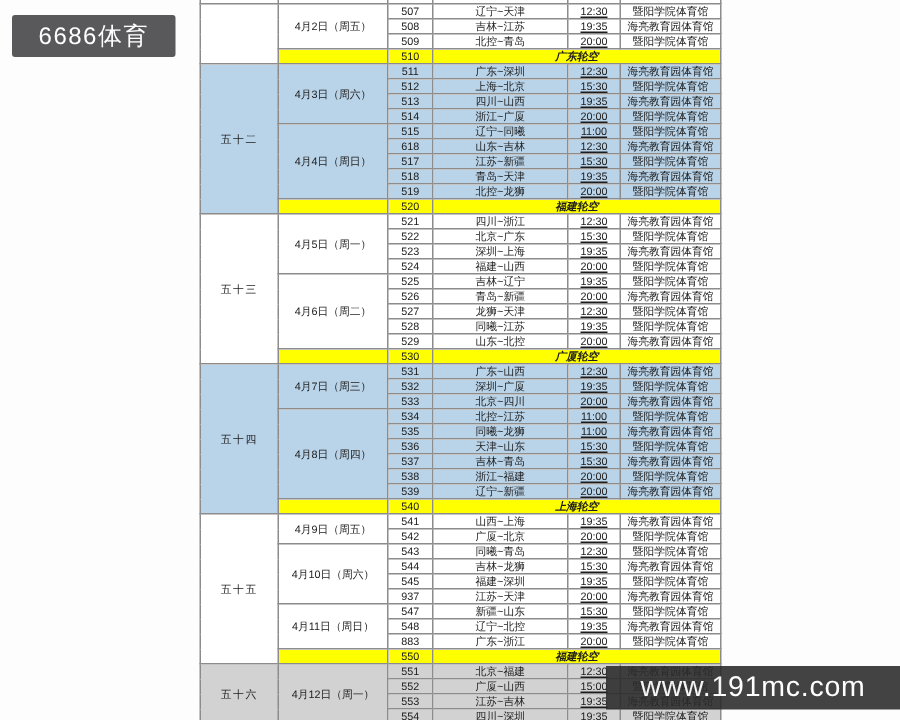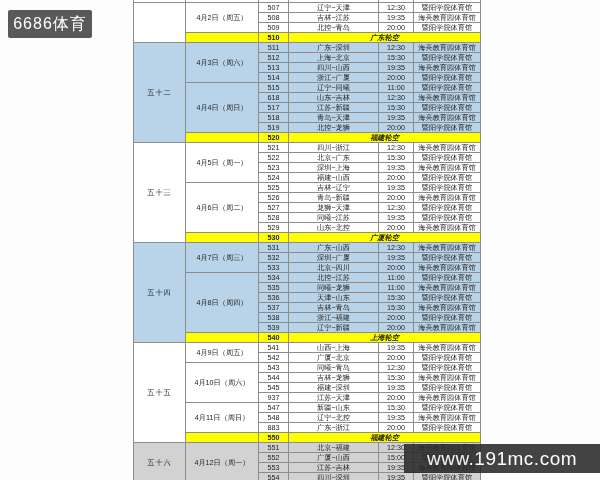--- a/index.html
+++ b/index.html
@@ -14,30 +14,30 @@
   table.sched td{
     border:1px solid #8c8c8c;padding:0;margin:0;
     text-align:center;vertical-align:middle;
     font-size:7.2px;height:9px;line-height:9px;
     color:#1c1c1c;overflow:hidden;white-space:nowrap;
   }
   tr.spacer td{height:2px;line-height:2px;font-size:2px;}
   .bg-white{background:var(--c-white,#ffffff);}
   .bg-blue{background:var(--c-blue,#b9d3e8);}
   .bg-gray{background:var(--c-gray,#d2d2d2);}
-  .bg-yellow{background:var(--c-yellow,#ffff00);font-weight:bold;}
+  .bg-yellow{background:var(--c-yellow,#ffff00);}
   .round-cell{font-size:8.5px;letter-spacing:1px;}
   .date-cell{font-size:7.2px;}
   .num-cell{font-size:7.2px;}
   .teams-cell{font-size:7.2px;}
-  .time-cell{font-size:7.2px;}
+  .time-cell{font-size:7.2px;text-decoration:underline;}
   .venue-cell{font-size:6.8px;}
   .bye-text-cell{font-size:7.2px;font-weight:bold;font-style:italic;}
   .logo{
-    position:absolute;left:8px;top:10px;width:84px;height:28px;
+    position:absolute;left:8px;top:10px;width:109px;height:28px;
     background:var(--c-logo_bg,#59595b);color:#ffffff;
     display:flex;align-items:center;justify-content:center;
     font-size:16px;letter-spacing:1px;border-radius:2px;
   }
   .watermark{
     position:absolute;right:0;bottom:7px;width:196px;height:29px;
     background:var(--c-watermark_bg,#2a2a2a);opacity:0.88;color:#ffffff;
     display:flex;align-items:center;justify-content:center;
     font-size:19px;letter-spacing:0.5px;
   }

